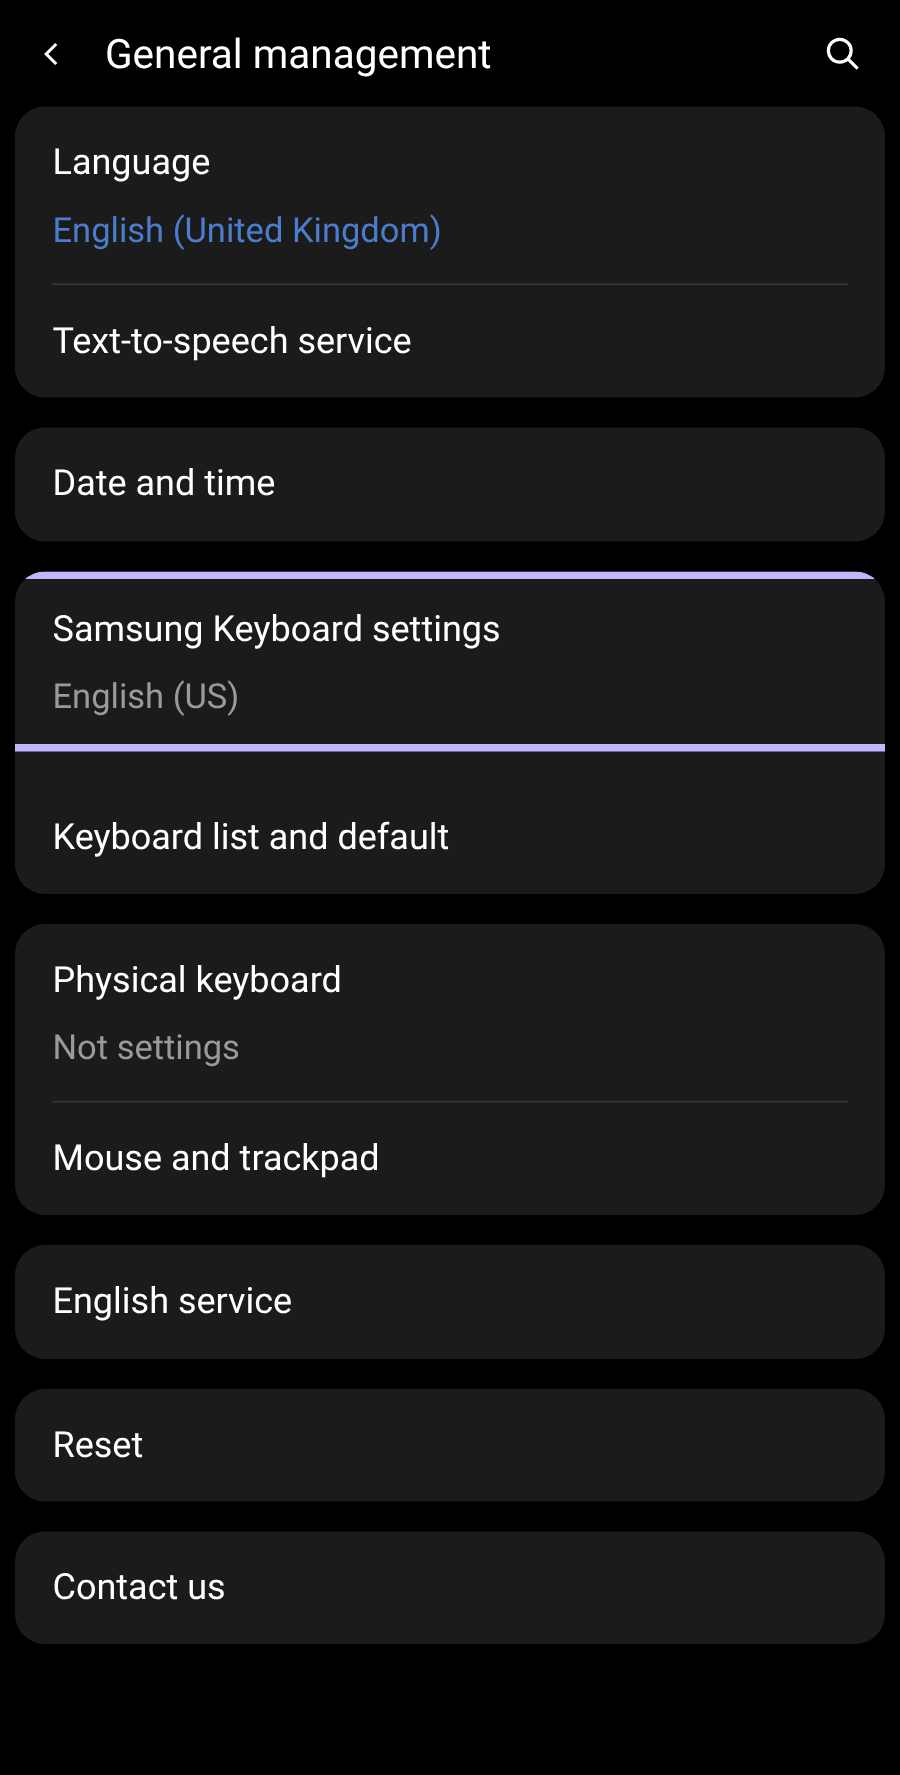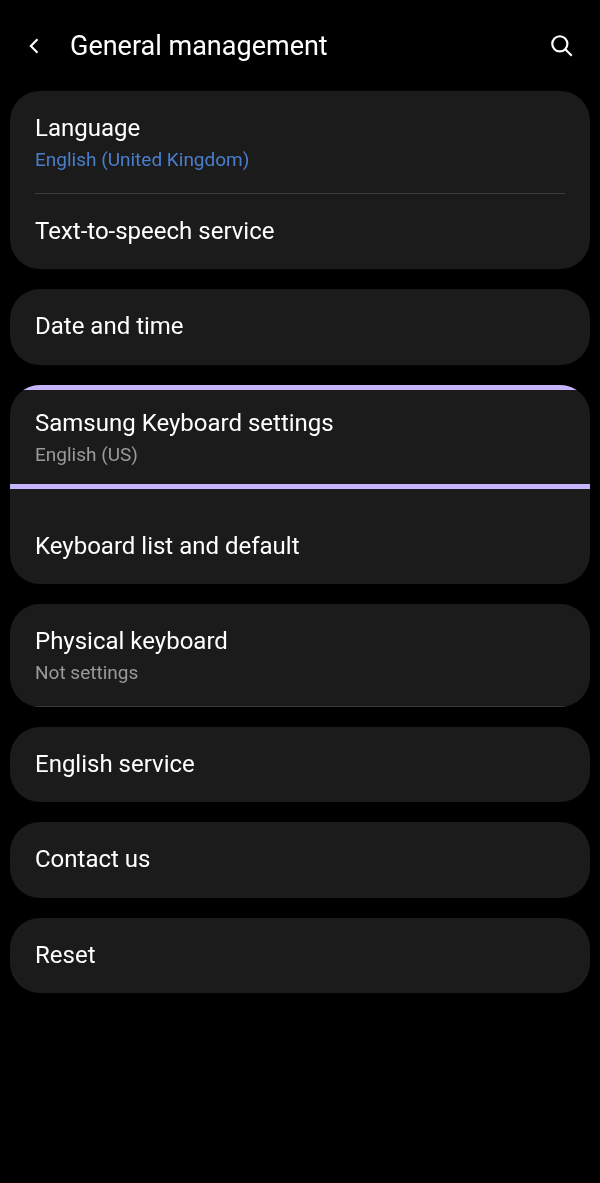--- a/index.html
+++ b/index.html
@@ -11,21 +11,21 @@
       width: 600px;
       height: 1183px;
       background: #000000;
       font-family: -apple-system, BlinkMacSystemFont, 'Segoe UI', Roboto, sans-serif;
       overflow: hidden;
     }
     .header {
       display: flex;
       align-items: center;
       padding: 20px 25px;
-      height: 91px;
+      height: 71px;
     }
     .back-icon {
       width: 20px;
       height: 20px;
       margin-right: 25px;
       cursor: pointer;
     }
     .back-icon svg {
       width: 100%;
       height: 100%;
@@ -43,38 +43,38 @@
     }
     .search-icon svg {
       width: 100%;
       height: 100%;
     }
     .content {
       padding: 0 10px;
     }
     .card {
       background: #1b1b1b;
-      border-radius: 30px;
+      border-radius: 20px;
       margin-bottom: 20px;
       overflow: hidden;
     }
     .item {
       padding: 22px 25px;
       cursor: pointer;
     }
     .item-title {
       color: #ffffff;
       font-size: 24px;
       font-weight: 400;
       line-height: 1.3;
     }
     .item-subtitle {
       color: #9a9a9a;
-      font-size: 19px;
-      margin-top: 4px;
+      font-size: 23px;
+      margin-top: 16px;
     }
     .item-subtitle.accent {
       color: #4a7ecc;
     }
     .divider {
       height: 1px;
       background: #3a3a3a;
       margin: 0 25px;
     }
     .highlight {
@@ -133,33 +133,36 @@
       <div class="item-title">Keyboard list and default</div>
     </div>
   </div>
 
   <div class="card">
     <div class="item">
       <div class="item-title">Physical keyboard</div>
       <div class="item-subtitle">Not settings</div>
     </div>
     <div class="divider"></div>
+    <div class="item">
+      <div class="item-title">Mouse and trackpad</div>
+    </div>
   </div>
 
   <div class="card">
     <div class="item">
       <div class="item-title">English service</div>
     </div>
   </div>
 
   <div class="card">
     <div class="item">
-      <div class="item-title">Contact us</div>
+      <div class="item-title">Reset</div>
     </div>
   </div>
 
   <div class="card">
     <div class="item">
-      <div class="item-title">Reset</div>
+      <div class="item-title">Contact us</div>
     </div>
   </div>
 
 </div>
 
 </body></html>

